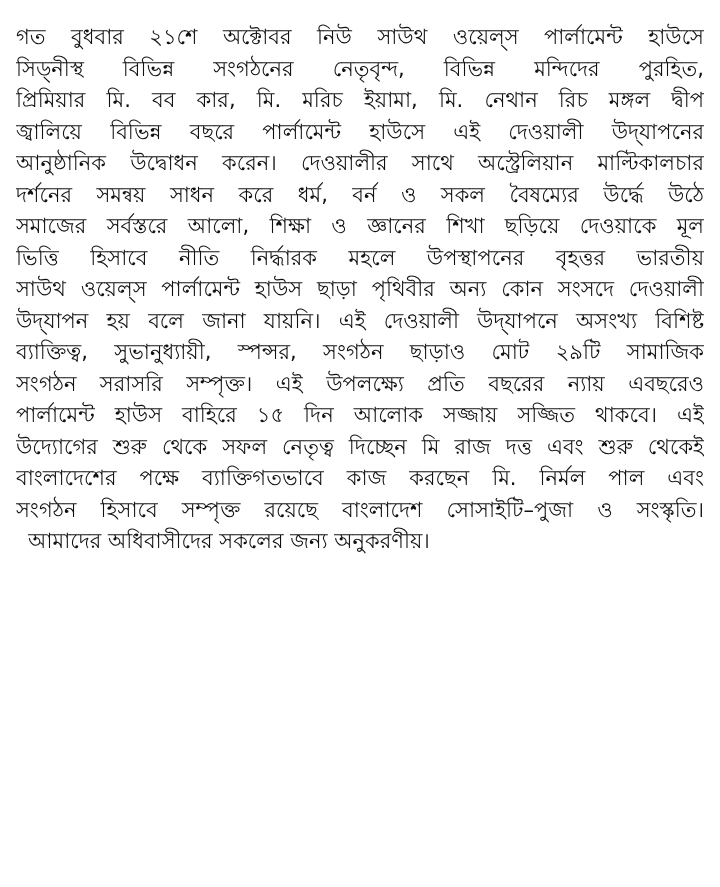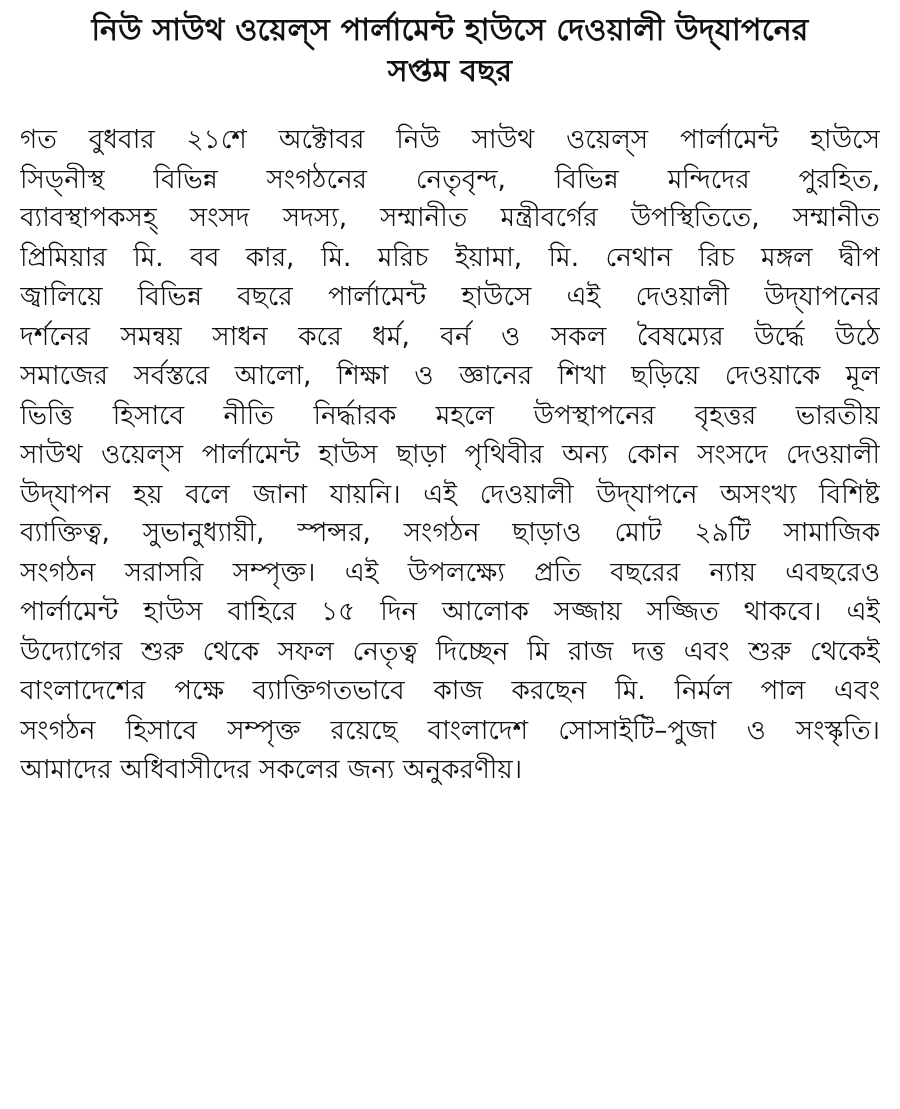--- a/index.html
+++ b/index.html
@@ -39,37 +39,34 @@
     .line {
       display: block;
       text-align: justify;
       text-align-last: justify;
       white-space: nowrap;
       overflow: hidden;
       height: 31.5px;
     }
     .line.last {
       text-align-last: left;
+      margin-left: 12px;
     }
   </style>
 </head>
 <body>
 
 <div class="page">
-  <h1 class="headline">
-    <span>নিউ সাউথ ওয়েল্স পার্লামেন্ট হাউসে দেওয়ালী উদ্‌যাপনের</span>
-    <span>সপ্তম বছর</span>
-  </h1>
 
   <div class="body">
     <span class="line">গত বুধবার ২১শে অক্টোবর নিউ সাউথ ওয়েল্স পার্লামেন্ট হাউসে</span>
     <span class="line">সিড্‌নীস্থ বিভিন্ন সংগঠনের নেতৃবৃন্দ, বিভিন্ন মন্দিদের পুরহিত,</span>
-    <span class="line">ব্যাবস্থাপকসহ্ সংসদ সদস্য, সম্মানীত মন্ত্রীবর্গের উপস্থিতিতে, সম্মানীত</span>
     <span class="line">প্রিমিয়ার মি. বব কার, মি. মরিচ ইয়ামা, মি. নেথান রিচ মঙ্গল দ্বীপ</span>
     <span class="line">জ্বালিয়ে বিভিন্ন বছরে পার্লামেন্ট হাউসে এই দেওয়ালী উদ্‌যাপনের</span>
+    <span class="line">আনুষ্ঠানিক উদ্বোধন করেন। দেওয়ালীর সাথে অস্ট্রেলিয়ান মাল্টিকালচার</span>
     <span class="line">দর্শনের সমন্বয় সাধন করে ধর্ম, বর্ন ও সকল বৈষম্যের উর্দ্ধে উঠে</span>
     <span class="line">সমাজের সর্বস্তরে আলো, শিক্ষা ও জ্ঞানের শিখা ছড়িয়ে দেওয়াকে মূল</span>
     <span class="line">ভিত্তি হিসাবে নীতি নির্দ্ধারক মহলে উপস্থাপনের বৃহত্তর ভারতীয়</span>
     <span class="line">সাউথ ওয়েল্স পার্লামেন্ট হাউস ছাড়া পৃথিবীর অন্য কোন সংসদে দেওয়ালী</span>
     <span class="line">উদ্‌যাপন হয় বলে জানা যায়নি। এই দেওয়ালী উদ্‌যাপনে অসংখ্য বিশিষ্ট</span>
     <span class="line">ব্যাক্তিত্ব, সুভানুধ্যায়ী, স্পন্সর, সংগঠন ছাড়াও মোট ২৯টি সামাজিক</span>
     <span class="line">সংগঠন সরাসরি সম্পৃক্ত। এই উপলক্ষ্যে প্রতি বছরের ন্যায় এবছরেও</span>
     <span class="line">পার্লামেন্ট হাউস বাহিরে ১৫ দিন আলোক সজ্জায় সজ্জিত থাকবে। এই</span>
     <span class="line">উদ্যোগের শুরু থেকে সফল নেতৃত্ব দিচ্ছেন মি রাজ দত্ত এবং শুরু থেকেই</span>
     <span class="line">বাংলাদেশের পক্ষে ব্যাক্তিগতভাবে কাজ করছেন মি. নির্মল পাল এবং</span>

